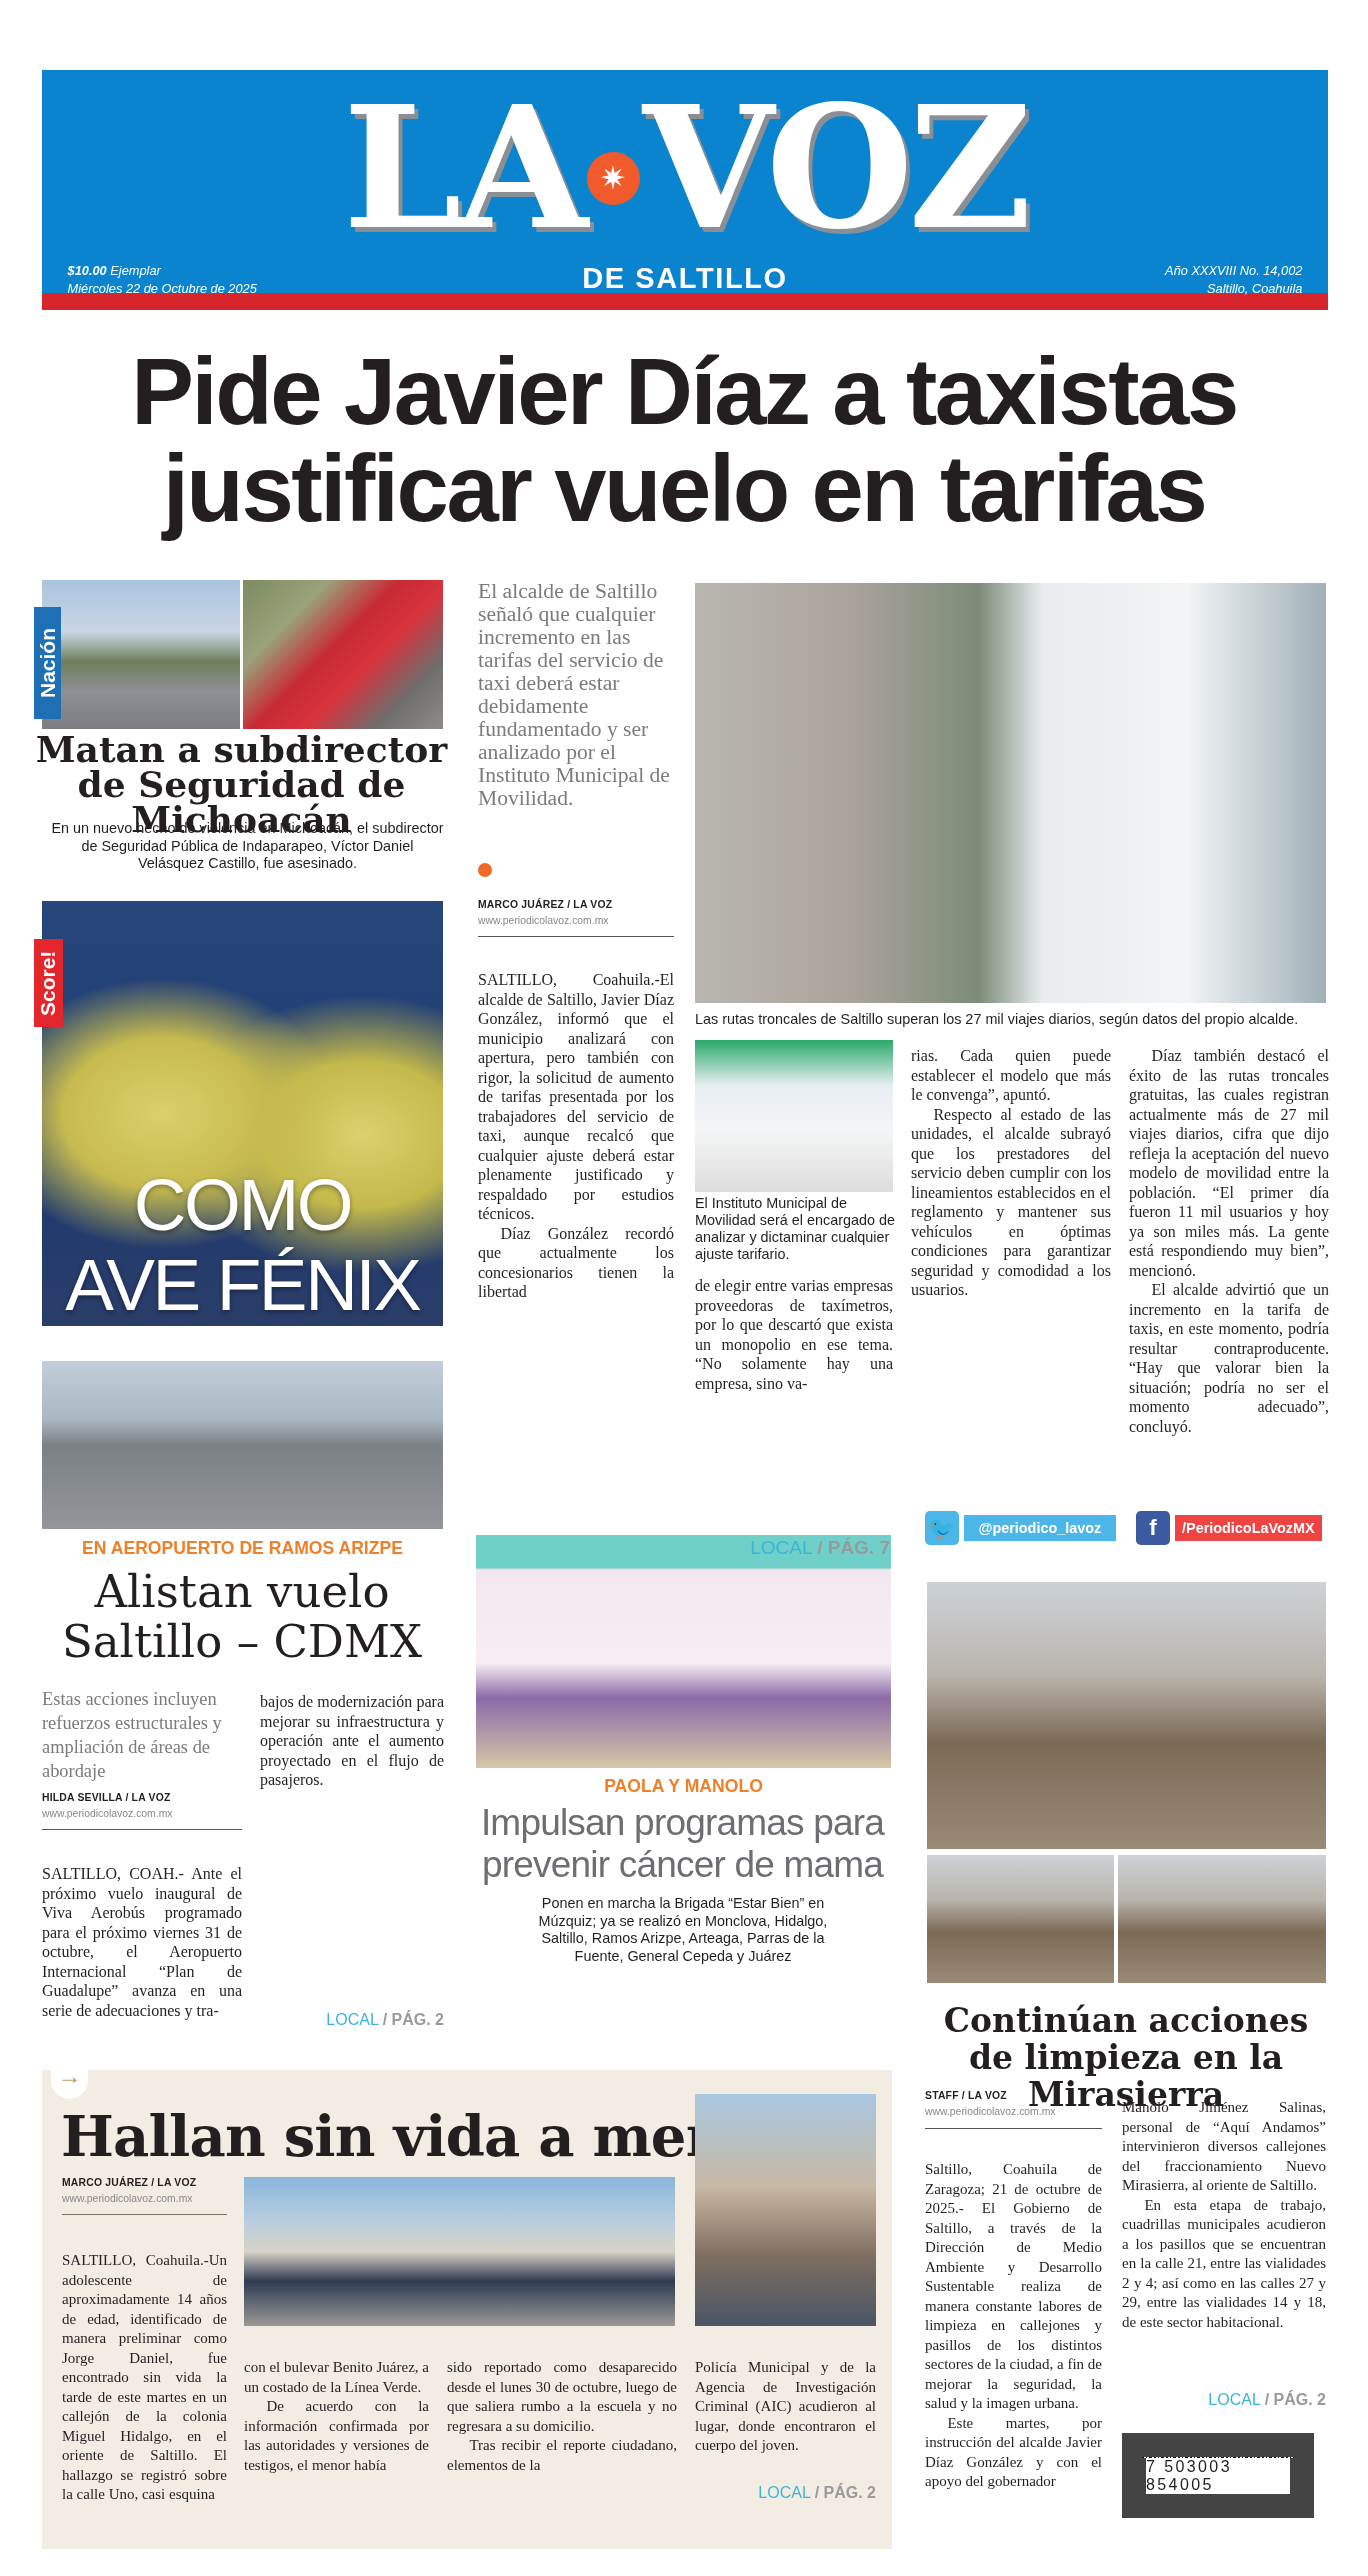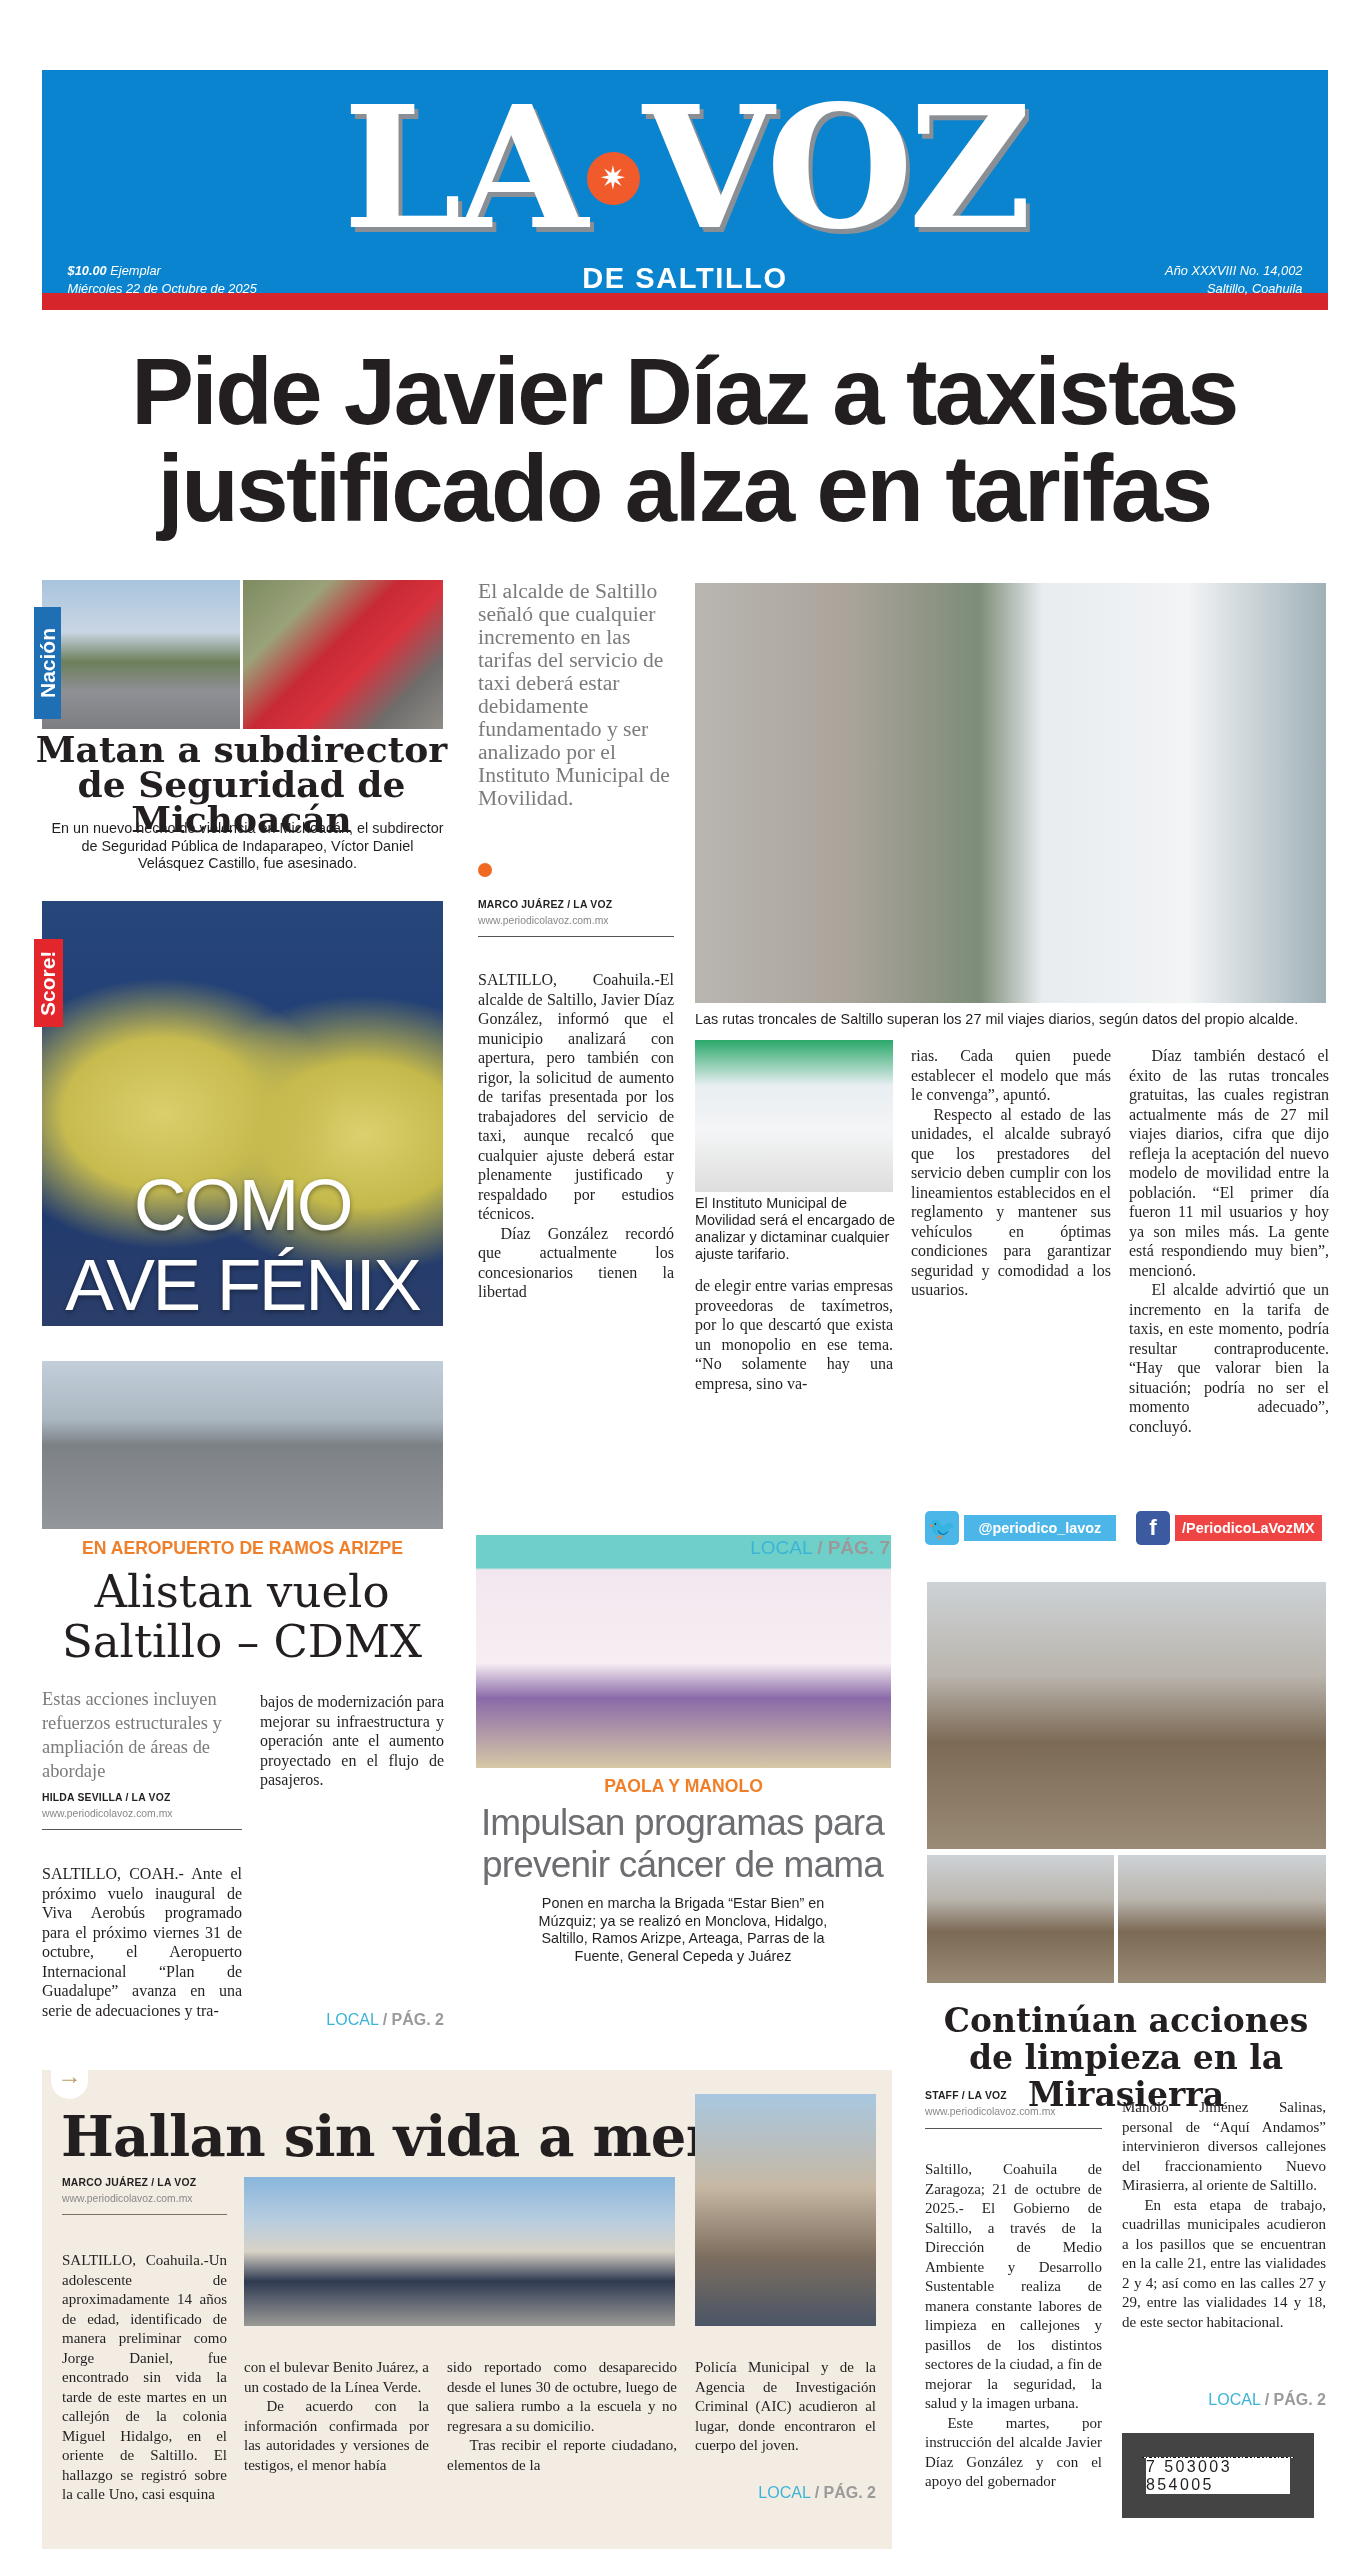--- a/index.html
+++ b/index.html
@@ -58,21 +58,21 @@
     <div>Miércoles 22 de Octubre de 2025</div>
   </div>
   <div class="abs meta-r sans">
     <div>Año XXXVIII No. 14,002</div>
     <div>Saltillo, Coahuila</div>
   </div>
 </div>
 
 <div class="abs headline">
   <div>Pide Javier Díaz a taxistas</div>
-  <div>justificado alza en tarifas</div>
+  <div>justificar vuelo en tarifas</div>
 </div>
 
 <div class="abs photo ph-road" style="left:42px;top:580px;width:198px;height:149px"></div>
 <div class="abs photo ph-car" style="left:243px;top:580px;width:200px;height:149px"></div>
 <div class="abs tag-v" style="left:34px;top:607px;width:27px;height:112px;background:#1f6fb5">Nación</div>
 <div class="abs h2" style="left:32px;top:732px;width:419px;font-size:36px;line-height:35px">Matan a subdirector de Seguridad de Michoacán</div>
 <div class="abs sans" style="left:48px;top:820px;width:399px;font-size:14.4px;line-height:17.6px;text-align:center">En un nuevo hecho de violencia en Michoacán, el subdirector de Seguridad Pública de Indaparapeo, Víctor Daniel Velásquez Castillo, fue asesinado.</div>
 
 <div class="abs photo ph-soccer" style="left:42px;top:901px;width:401px;height:425px">
   <div class="abs sans" style="left:0;width:100%;top:264px;text-align:center;color:#fff;font-weight:normal;font-size:73px;line-height:80px;letter-spacing:-2.4px;text-shadow:0 1.6px 4.8px rgba(0,0,0,.4)">

